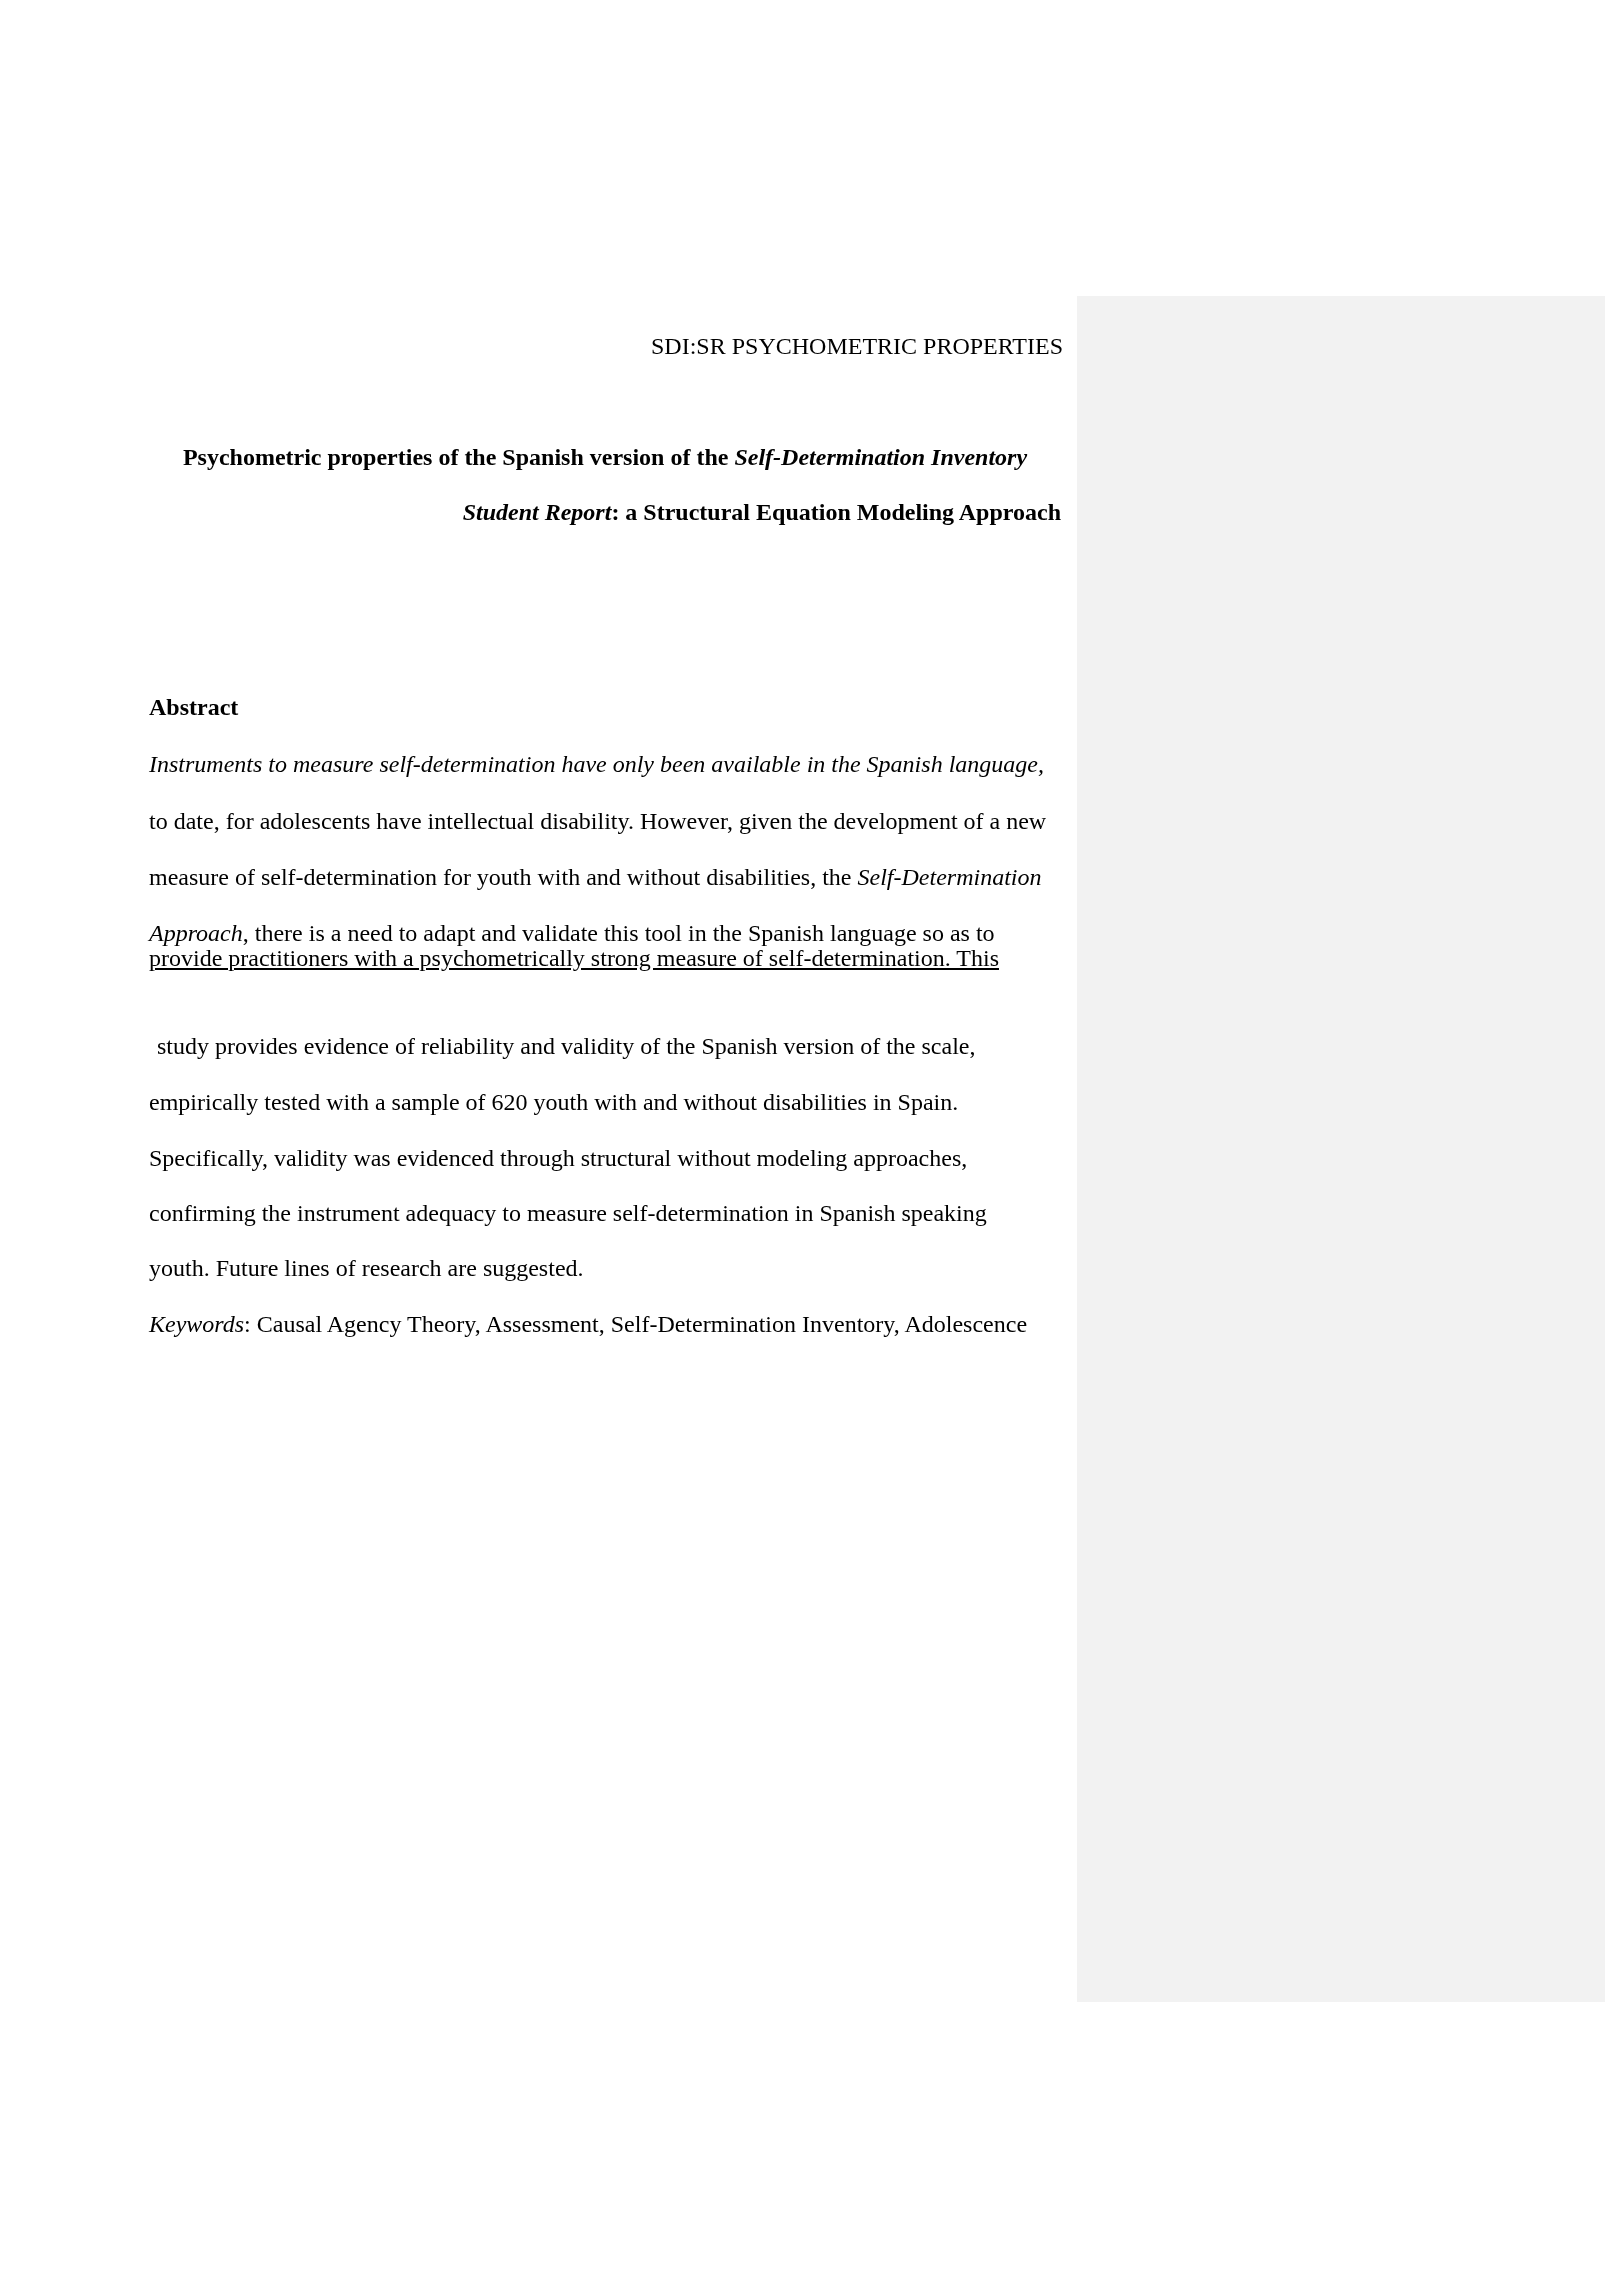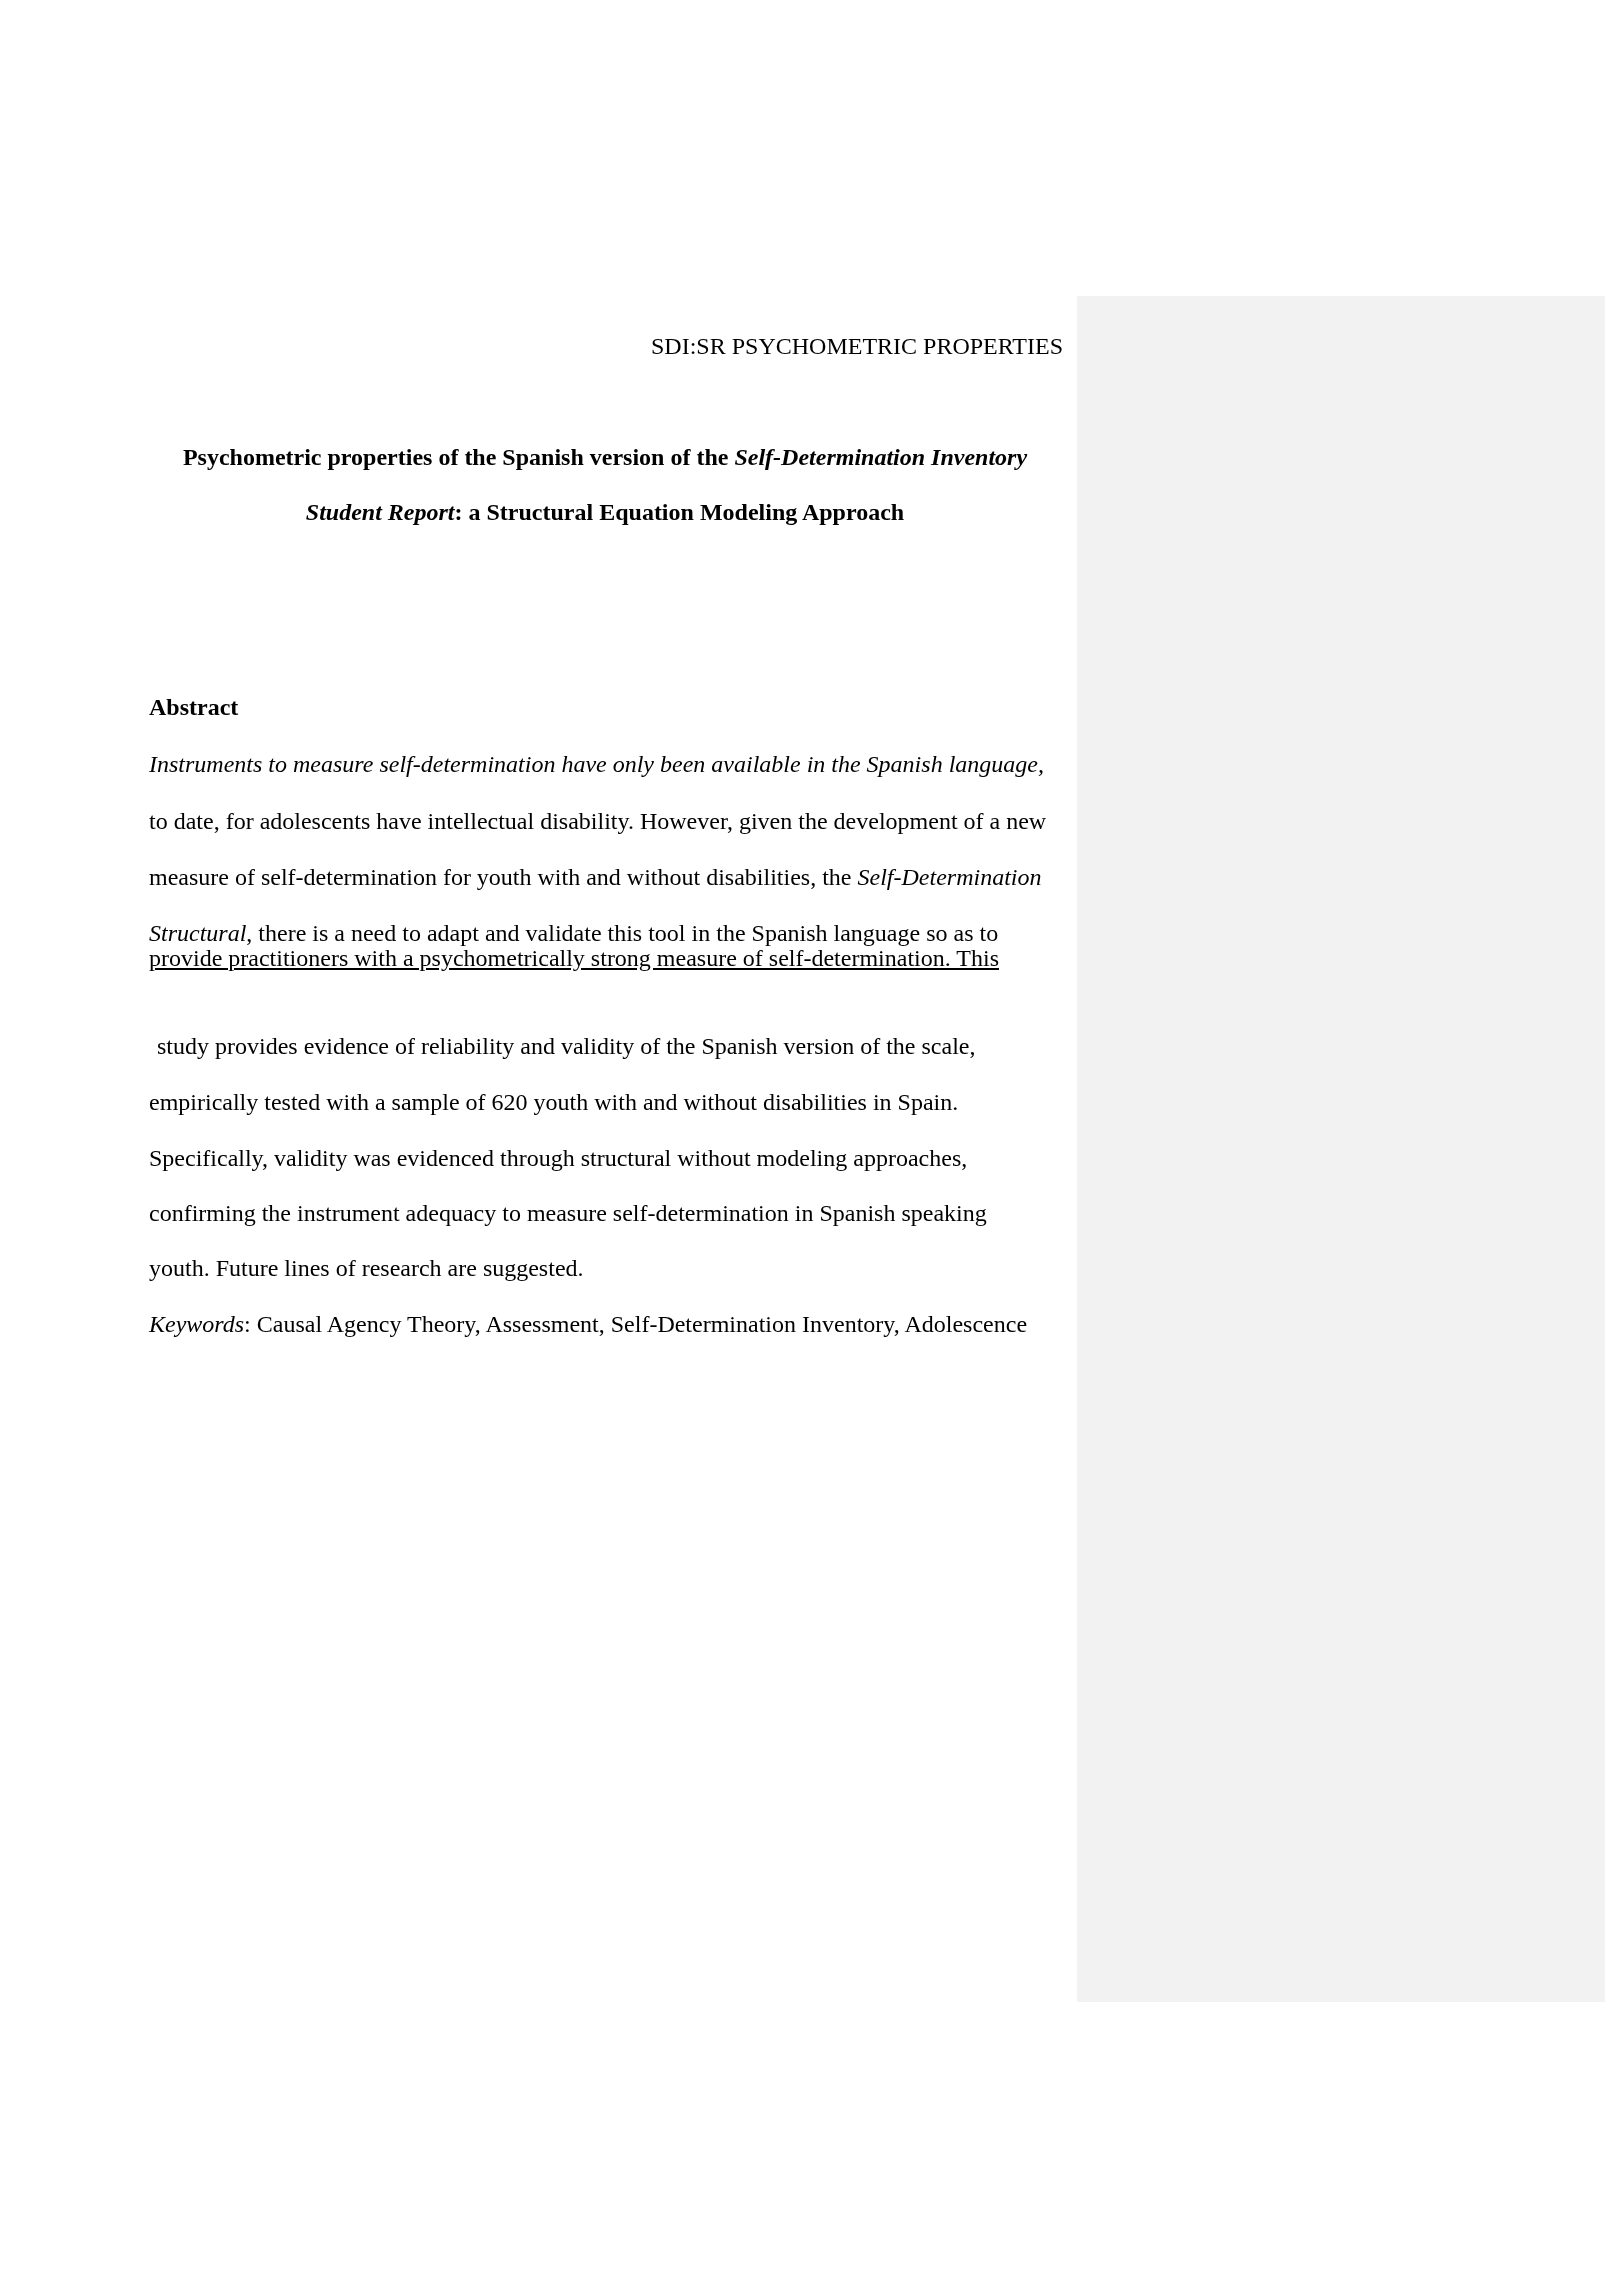--- a/index.html
+++ b/index.html
@@ -16,28 +16,28 @@
 </style>
 </head>
 <body>
 
 <div class="comment-pane"></div>
 
 <div class="line running-head">SDI:SR PSYCHOMETRIC PROPERTIES</div>
 
 <div class="line title" style="top:429px;"><span>Psychometric properties of the Spanish version of the </span><span class="it">Self-Determination Inventory</span></div>
 
-<div class="line title" style="top:484px;"><span class="it">Student Report</span><span>: a Structural Equation Modeling Approach</span></div>
+<div class="line title" style="top:484px;text-align:right;"><span class="it">Student Report</span><span>: a Structural Equation Modeling Approach</span></div>
 
 <div class="line abstract-heading">Abstract</div>
 
 <div class="line body-line" style="top:736px;font-style:italic;">Instruments to measure self-determination have only been available in the Spanish language,</div>
 <div class="line body-line" style="top:793px;">to date, for adolescents have intellectual disability. However, given the development of a new</div>
 <div class="line body-line" style="top:849px;"><span>measure of self-determination for youth with and without disabilities, the </span><span class="it">Self-Determination</span></div>
-<div class="line body-line" style="top:905px;"><span class="it">Structural</span><span>, there is a need to adapt and validate this tool in the Spanish language so as to</span></div>
+<div class="line body-line" style="top:905px;"><span class="it">Approach</span><span>, there is a need to adapt and validate this tool in the Spanish language so as to</span></div>
 <div class="line body-line" style="top:930px;text-decoration:underline;">provide practitioners with a psychometrically strong measure of self-determination. This</div>
 <div class="line body-line" style="top:1018px;margin-left:8px;">study provides evidence of reliability and validity of the Spanish version of the scale,</div>
 <div class="line body-line" style="top:1074px;">empirically tested with a sample of 620 youth with and without disabilities in Spain.</div>
 <div class="line body-line" style="top:1130px;">Specifically, validity was evidenced through structural without modeling approaches,</div>
 <div class="line body-line" style="top:1185px;">confirming the instrument adequacy to measure self-determination in Spanish speaking</div>
 <div class="line body-line" style="top:1240px;">youth. Future lines of research are suggested.</div>
 
 <div class="line body-line" style="top:1296px;"><span class="it">Keywords</span><span>: Causal Agency Theory, Assessment, Self-Determination Inventory, Adolescence</span></div>
 
 <div class="line page-number">1</div>

